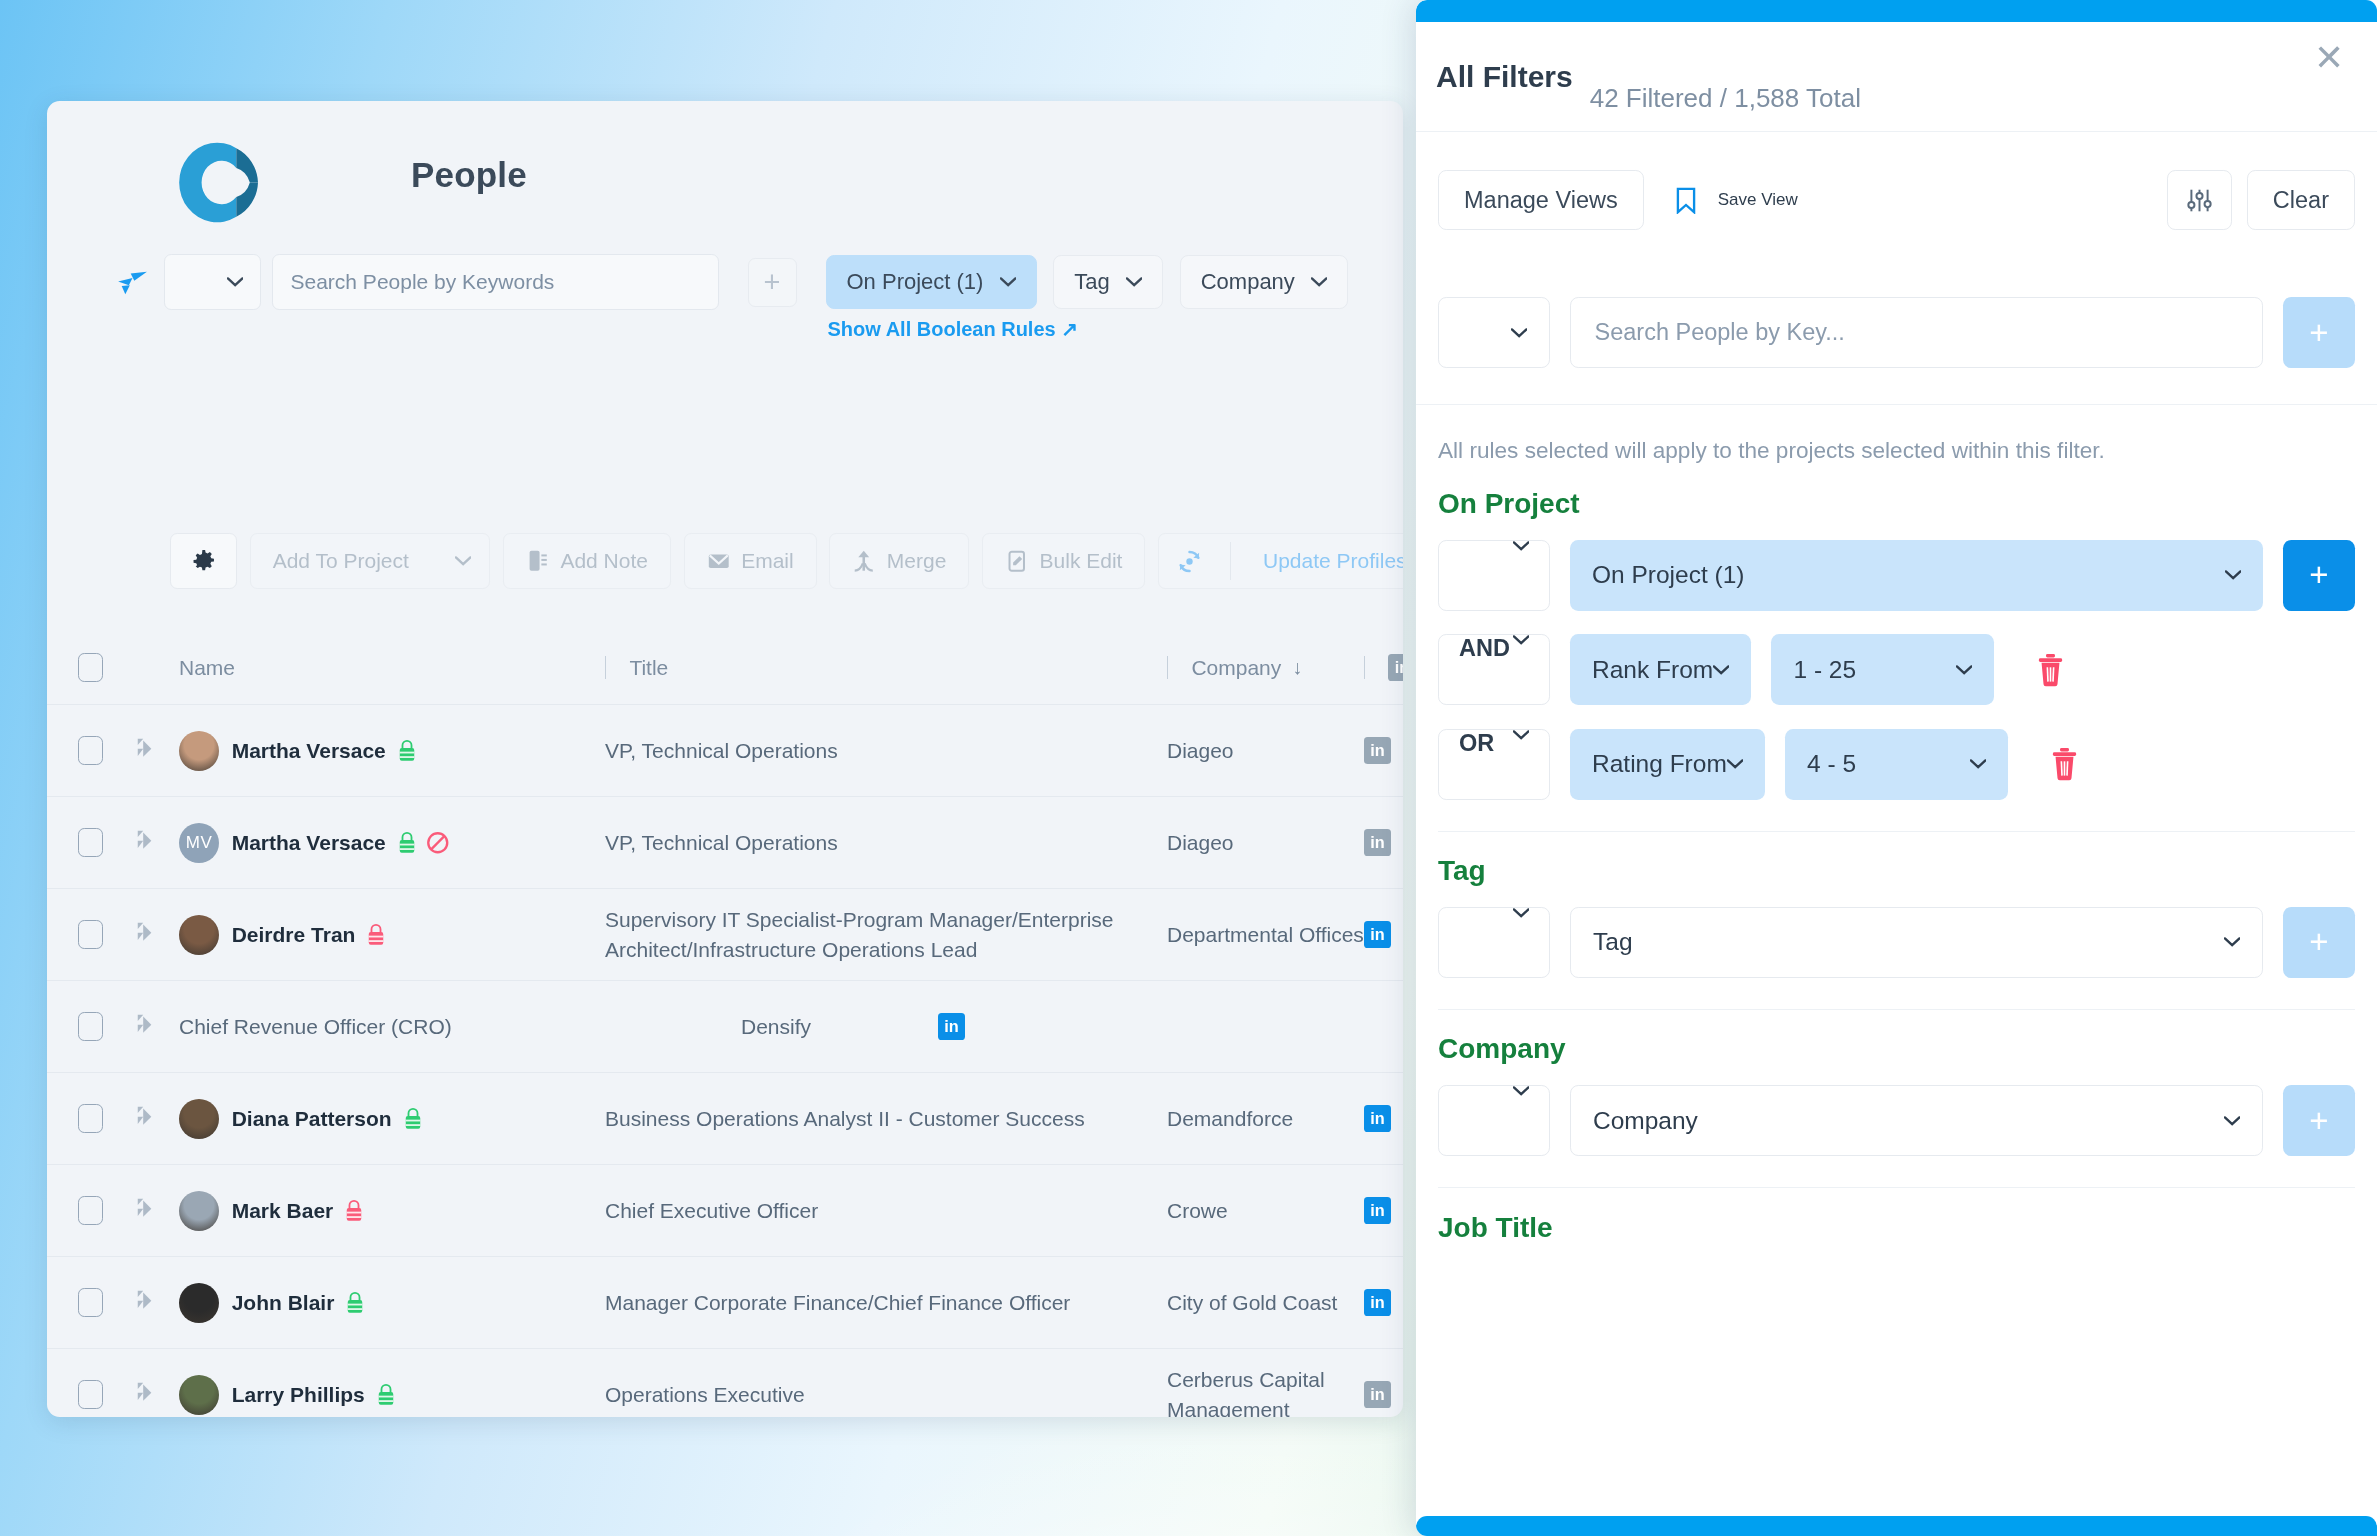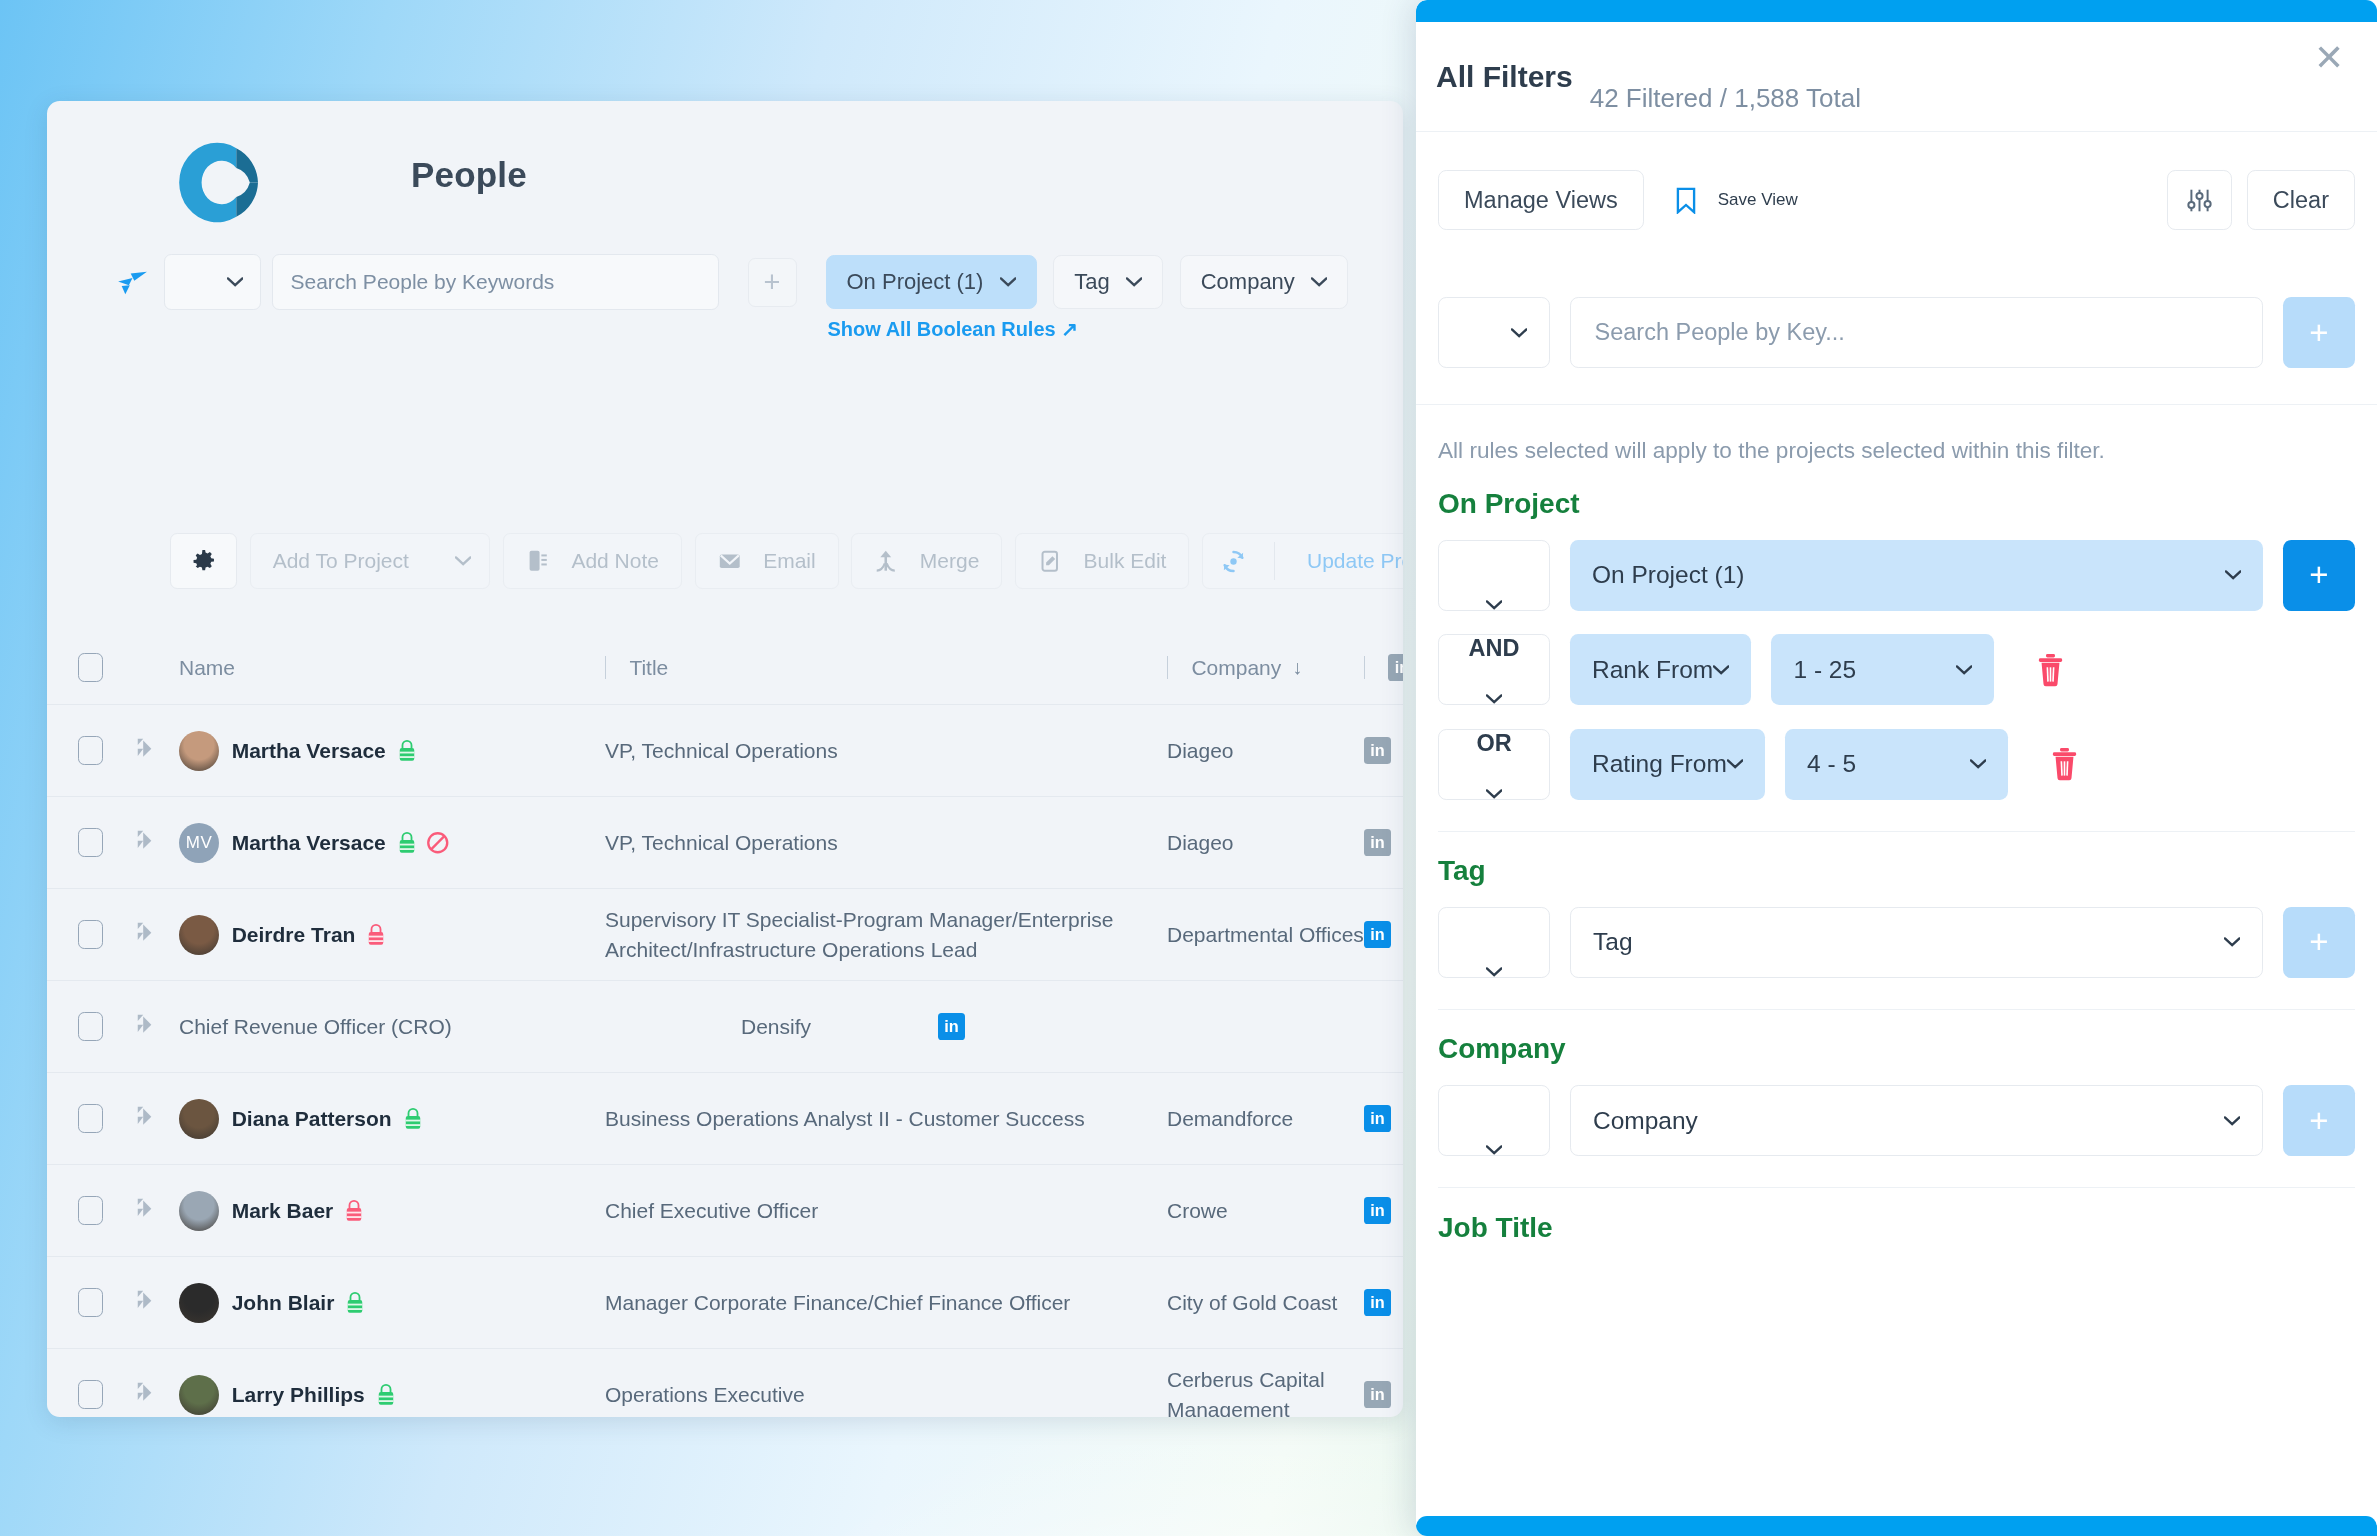--- a/index.html
+++ b/index.html
@@ -91,21 +91,21 @@
     display: flex; align-items: center; gap: 12.7px;
   }
   .tb-gear {
     width: 67px; height: 56px; background: #f7f9fb;
     border: 0.9px solid #e6eaef; border-radius: 7.2px;
     display: flex; align-items: center; justify-content: center;
   }
   .tb-btn {
     height: 56px; border: 0.9px solid #e9edf2; border-radius: 7.2px;
     background: #f2f5f9;
-    display: flex; align-items: center; gap: 22px;
+    display: flex; align-items: center; gap: 11px;
     padding: 0 22px; font-size: 21px; color: #b4bfca; white-space: nowrap;
   }
   .tb-btn.split { gap: 10px; padding: 0; }
   .tb-btn.split .lbl { padding: 0 18px 0 22px; }
   .tb-btn.split .divider { width: 0.9px; height: 38px; background: #e3e8ee; }
   .tb-btn.split .caret { padding: 0 18px; display:flex; align-items:center;}
   .tb-btn.blue { color: #8ec8f5; }
   .tb-btn .ic { width: 23.5px; height: 23.5px; flex: 0 0 auto; }
 
   
@@ -238,22 +238,22 @@
     font-size: 22.6px; color: #8b9bad;
   }
   .pf-section { padding: 0 22px; }
   .pf-sec-title {
     font-size: 28px; font-weight: 700; color: #15803d;
     margin: 23.5px 0 20px 0;
   }
   .rule-row { display: flex; align-items: center; gap: 20px; margin-bottom: 23.5px; }
   .rule-op {
     width: 112px; height: 71px; border: 0.9px solid #e6eaef; border-radius: 8.2px;
-    background: #fff; display: flex; align-items: center; justify-content: space-between;
-    padding: 0 20px 0 20px; font-size: 23.5px; color: #2e3d4d; font-weight: 600; flex-direction: column;
+    background: #fff; display: flex; justify-content: space-between;
+    padding: 0 20px 0 20px; font-size: 23.5px; color: #2e3d4d; font-weight: 600;
   }
   .rule-op.blank { justify-content: flex-end; }
   .rule-field {
     height: 71px; border-radius: 8.2px; background: #c9e4fb;
     display: flex; align-items: center; justify-content: space-between;
     padding: 0 22px; font-size: 24.5px; color: #2e3d4d; font-weight: 500;
   }
   .rule-field.wide { flex: 1; }
   .rule-field.half { width: 223px; }
   .rule-field.plain { background: #fff; border: 0.9px solid #e6eaef; flex: 1; }

